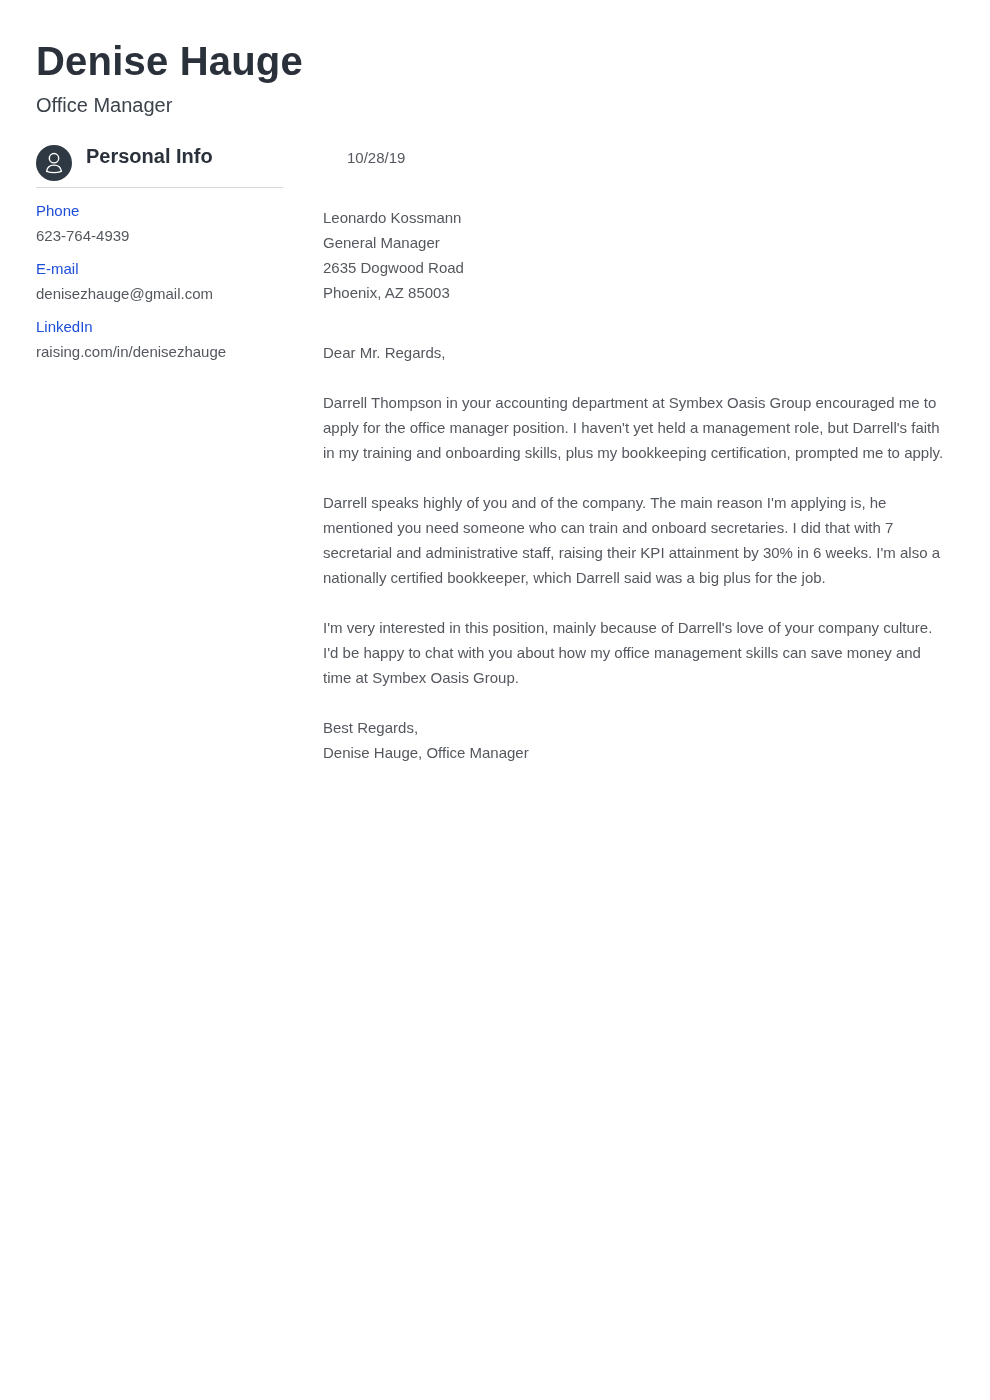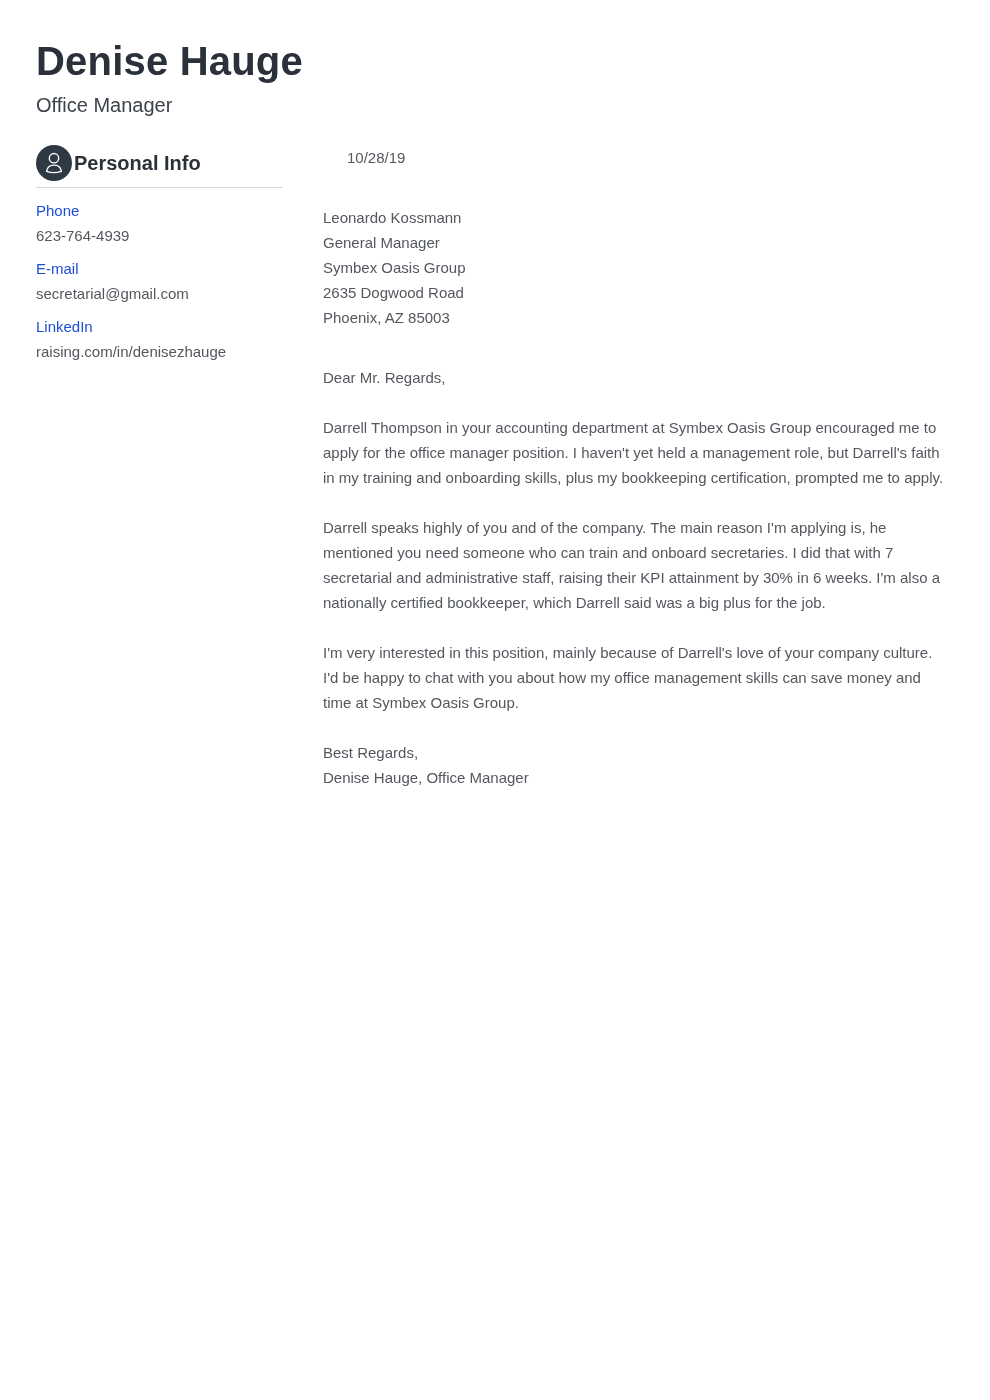--- a/index.html
+++ b/index.html
@@ -17,21 +17,21 @@
     line-height: 46px; letter-spacing: 0.2px;
   }
   .job-title { font-size: 20px; color: #3c434b; margin-top: 10px; line-height: 23px; }
 
   
   .columns { display: flex; margin-top: 28px; }
   .sidebar { flex: 0 0 247px; width: 247px; }
   .main { margin-left: 40px; width: 623px; }
 
   
-  .section-head { display: flex; align-items: center; gap: 2px; height: 36px; }
+  .section-head { display: flex; gap: 14px; height: 36px; }
   .icon-wrap { width: 36px; height: 36px; display: inline-block; flex: 0 0 36px; }
   .section-title { font-size: 20px; font-weight: bold; color: #2a313a; }
   .divider { border: none; border-top: 1px solid #d9d9d9; margin-top: 6px; margin-bottom: 10px; }
   .contact-item { margin-bottom: 8px; }
   .contact-label { font-size: 15px; font-weight: normal; color: #1d4ed8; line-height: 25px; }
   .contact-value { font-size: 15px; color: #54585e; line-height: 25px; }
 
   
   .letter { font-size: 15px; color: #54585e; line-height: 25px; }
   .date { margin-bottom: 35px; margin-left: 24px; }
@@ -65,40 +65,39 @@
       <hr class="divider">
       <div class="contact-list">
 
           <div class="contact-item">
             <div class="contact-label">Phone</div>
             <div class="contact-value">623-764-4939</div>
           </div>
 
           <div class="contact-item">
             <div class="contact-label">E-mail</div>
-            <div class="contact-value">secretarial@gmail.com</div>
+            <div class="contact-value">denisezhauge@gmail.com</div>
           </div>
 
           <div class="contact-item">
             <div class="contact-label">LinkedIn</div>
             <div class="contact-value">raising.com/in/denisezhauge</div>
           </div>
         </div>
     </aside>
 
     <main class="main letter">
       <div class="date">10/28/19</div>
 
       <div class="recipient">
 
           <div class="recipient-line">Leonardo Kossmann</div>
 
           <div class="recipient-line">General Manager</div>
 
-          <div class="recipient-line">Symbex Oasis Group</div>
 
           <div class="recipient-line">2635 Dogwood Road</div>
 
           <div class="recipient-line">Phoenix, AZ 85003</div>
         </div>
 
       <div class="salutation">Dear Mr. Regards,</div>
 
       <div class="paragraphs">
 

